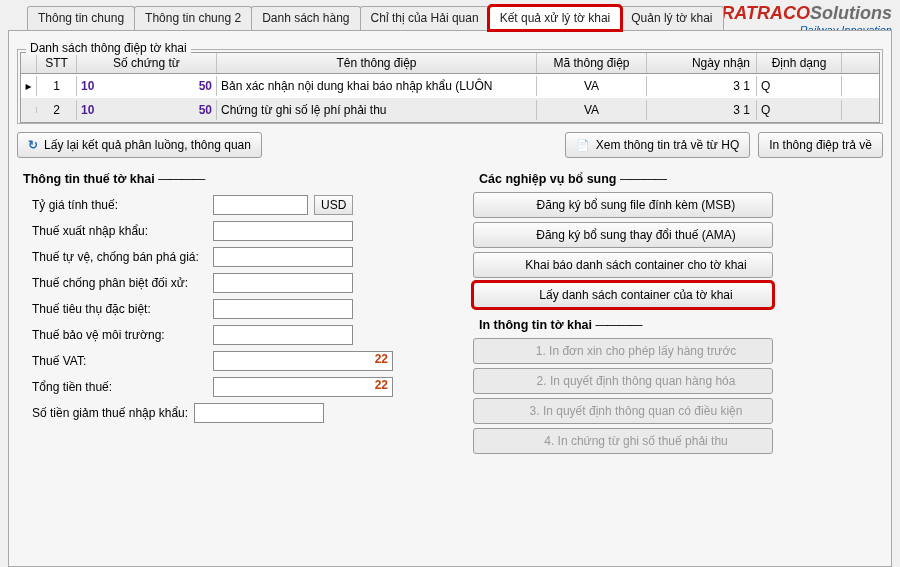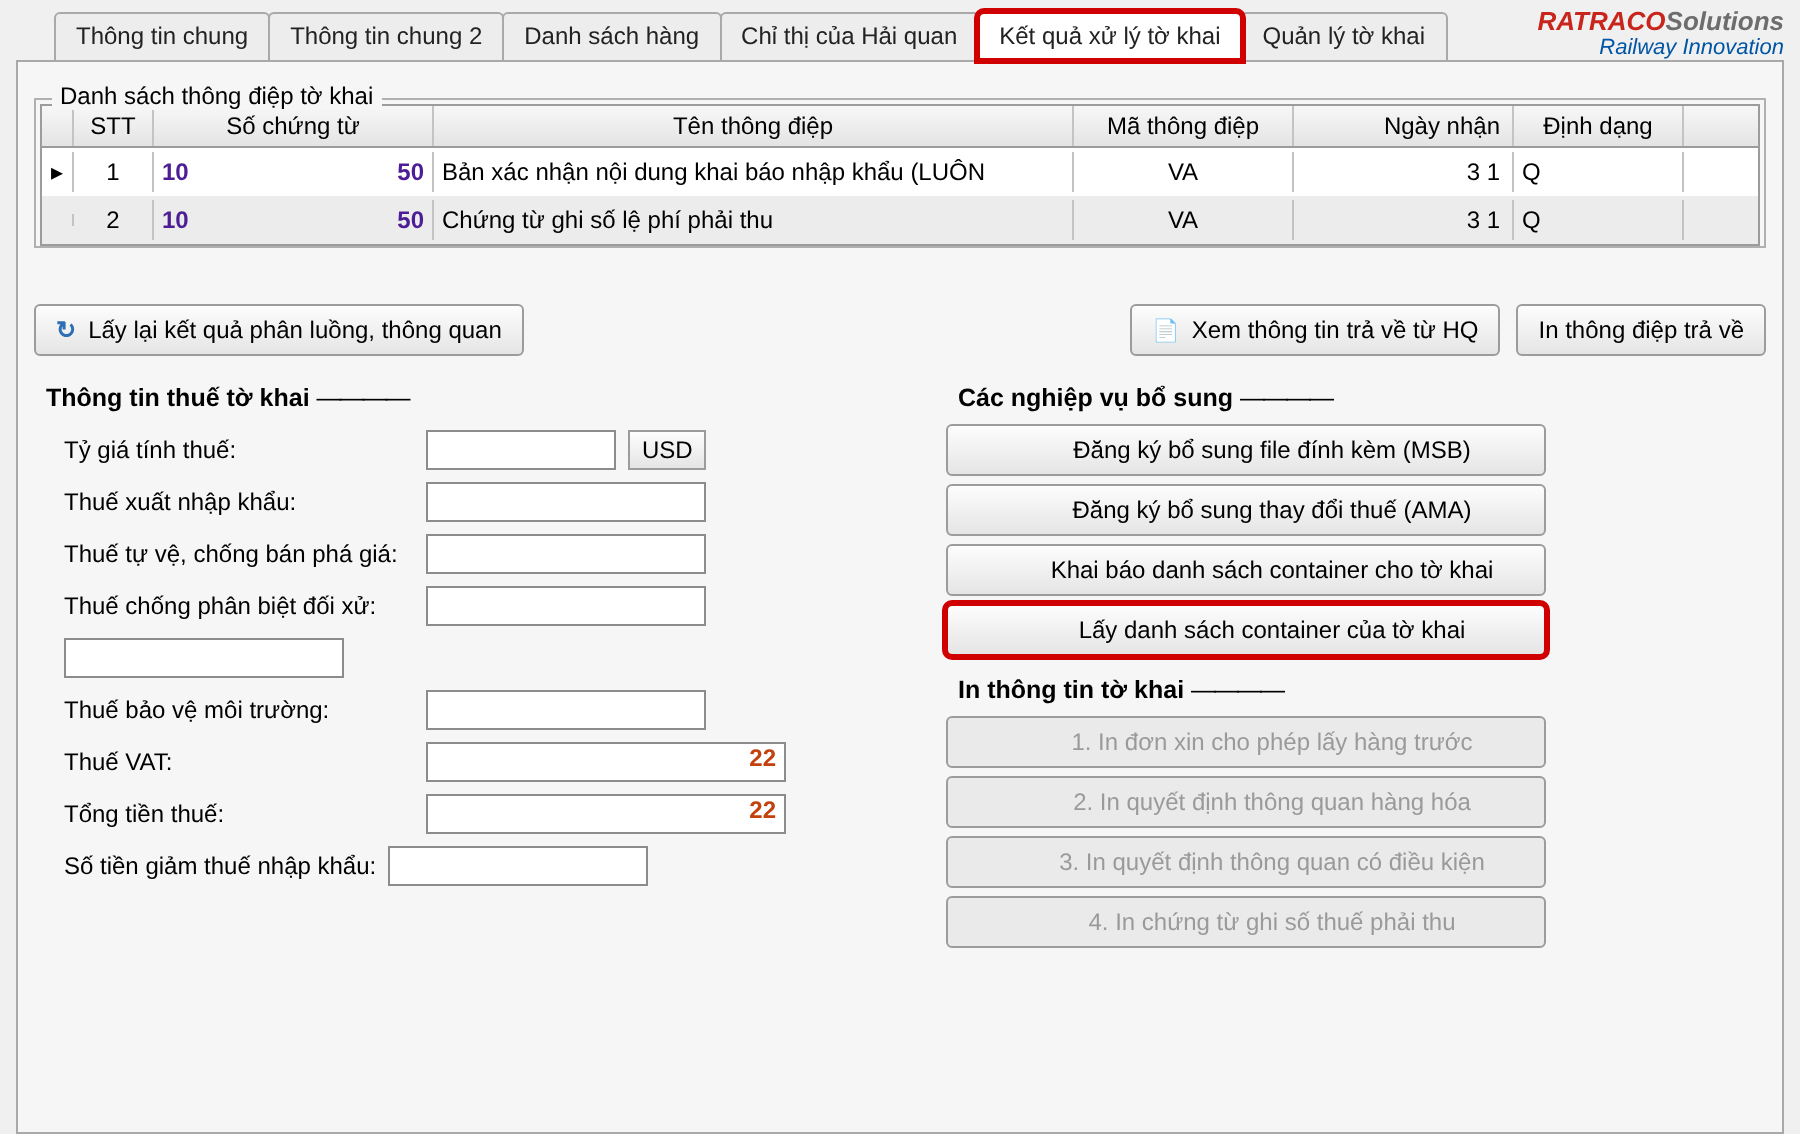--- a/index.html
+++ b/index.html
@@ -12,21 +12,21 @@
     height: 567px;
     overflow: hidden;
   }
   .logo {
     position: absolute;
     top: 4px;
     right: 8px;
     text-align: right;
     line-height: 1.1;
   }
-  .logo-top { font-weight: bold; font-size: 13px; }
+  .logo-top { font-weight: bold; font-size: 18px; }
   .logo-rr { color: #c8251c; font-style: italic; }
   .logo-sol { color: #6d6d6d; font-style: italic; }
   .logo-sub { color: #0055a5; font-size: 11px; font-style: italic; }
   .tabbar {
     display: flex;
     align-items: flex-end;
     padding-left: 27px;
     padding-top: 6px;
     gap: 0;
     position: relative;
@@ -77,21 +77,21 @@
   .grid-body .grid-row { display: flex; height: 24px; align-items: center; }
   .grid-row.alt { background: #ececec; }
   .row-marker { width: 16px; border-right: 1px solid #c3c3c3; text-align: center; }
   .c-stt { width: 40px; text-align: center; }
   .c-soct { width: 140px; display:flex; }
   .c-soct .red { color: #4c1d95; font-weight: bold; }
   .c-ten { width: 320px; }
   .c-ma { width: 110px; text-align: center; }
   .c-ngay { width: 110px; text-align: right; padding-right: 6px;}
   .c-dd { width: 85px; }
-  .btnbar { display: flex; gap: 8px; margin-top: 28px; align-items: center; }
+  .btnbar { display: flex; gap: 8px; margin-top: 8px; align-items: center; }
   .spacer { flex: 1; }
   .btn {
     display: inline-flex;
     align-items: center;
     gap: 6px;
     padding: 4px 10px;
     border: 1px solid #9c9c9c;
     border-radius: 3px;
     background: linear-gradient(#fdfdfd,#e5e5e5);
     cursor: pointer;
@@ -224,20 +224,21 @@
       </div>
       <div class="form-row">
         <div class="form-label">Thuế tự vệ, chống bán phá giá:</div>
         <div class="input w-med"></div>
       </div>
       <div class="form-row">
         <div class="form-label">Thuế chống phân biệt đối xử:</div>
         <div class="input w-med"></div>
       </div>
       <div class="form-row">
+        <div class="form-label">Thuế tiêu thụ đặc biệt:</div>
         <div class="input w-med"></div>
       </div>
       <div class="form-row">
         <div class="form-label">Thuế bảo vệ môi trường:</div>
         <div class="input w-med"></div>
       </div>
       <div class="form-row">
         <div class="form-label">Thuế VAT:</div>
         <div class="input w-long red-val">22</div>
       </div>

